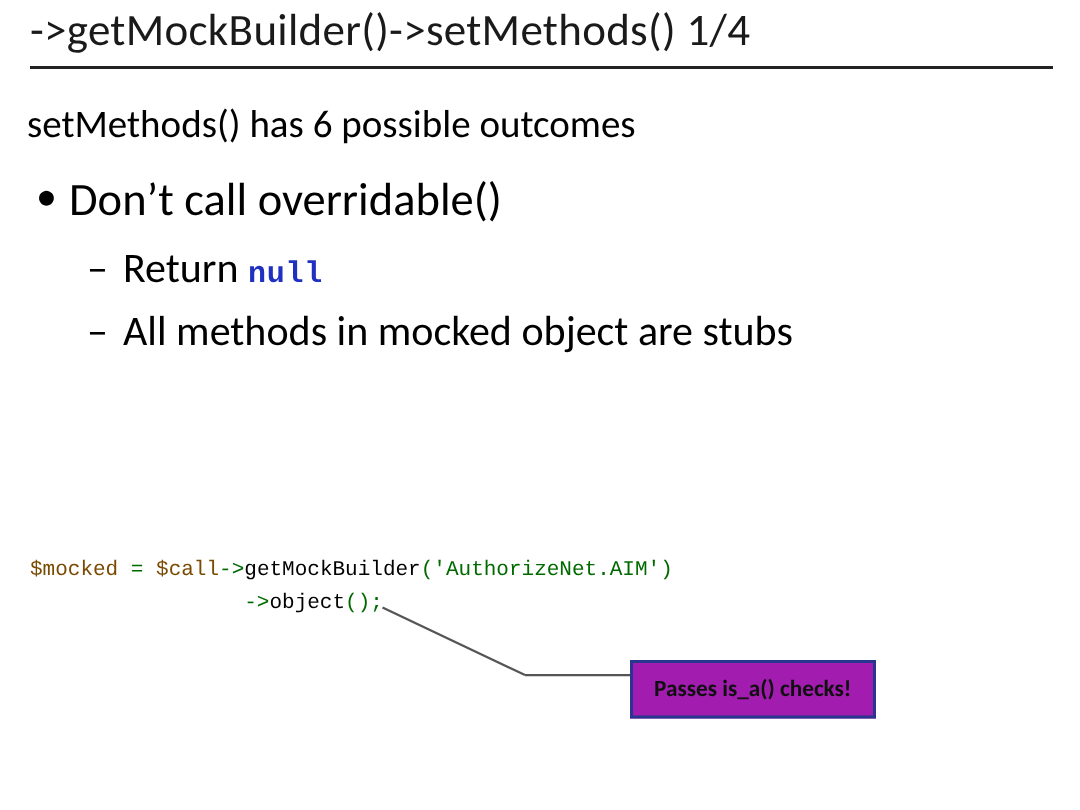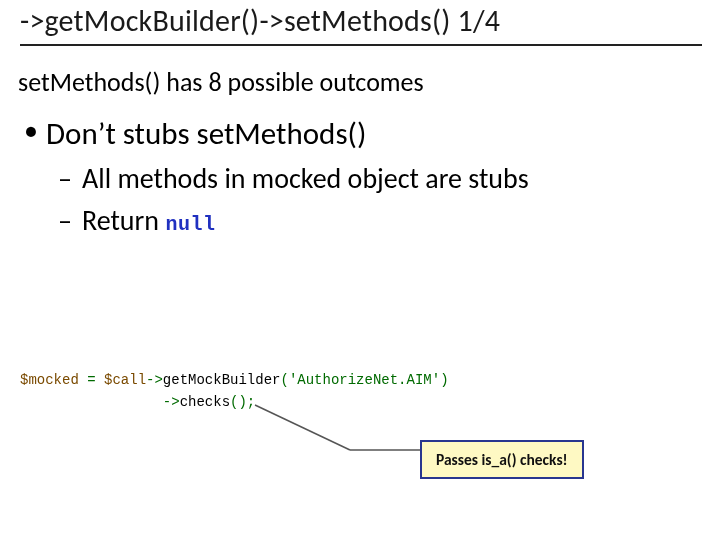--- a/index.html
+++ b/index.html
@@ -87,53 +87,53 @@
   .tok-var { color: #7a4a00; }
   .tok-op  { color: #006a00; }
   .tok-call{ color: #000000; }
   .tok-str { color: #006a00; }
   .tok-pun { color: #006a00; }
   .callout {
     position: absolute;
     left: 420px;
     top: 440px;
     border: 2px solid #28368f;
-    background: #fef9c3;
+    background: #a21caf;
     padding: 8px 14px;
     font-size: 15.5px;
     font-weight: bold;
     color: #101010;
   }
   .connector {
     position: absolute;
     left: 250px;
     top: 400px;
     pointer-events: none;
   }
 </style>
 </head>
 <body>
 
 <div class="slide">
 
   <div class="title">-&gt;getMockBuilder()-&gt;setMethods() 1/4</div>
 
   <div class="body">
-    <div class="intro">setMethods() has 8 possible outcomes</div>
+    <div class="intro">setMethods() has 6 possible outcomes</div>
 
-    <div class="l1">Don’t stubs setMethods()</div>
+    <div class="l1">Don’t call overridable()</div>
 
-    <div class="l2">All methods in mocked object are stubs</div>
     <div class="l2">
       <span>Return </span><span class="code-null">null</span>
     </div>
+    <div class="l2">All methods in mocked object are stubs</div>
   </div>
 
   <div class="codeblock"><span class="tok-var">$mocked</span><span class="tok-op"> = </span><span class="tok-var">$call</span><span class="tok-op">-&gt;</span><span class="tok-call">getMockBuilder</span><span class="tok-pun">(</span><span class="tok-str">'AuthorizeNet.AIM'</span><span class="tok-pun">)</span>
-<span>                 </span><span class="tok-op">-&gt;</span><span class="tok-call">checks</span><span class="tok-pun">();</span></div>
+<span>                 </span><span class="tok-op">-&gt;</span><span class="tok-call">object</span><span class="tok-pun">();</span></div>
 
   <svg class="connector" width="190" height="70">
     <line x1="5" y1="5" x2="100" y2="50" stroke="#555" stroke-width="1.5"></line>
     <line x1="100" y1="50" x2="180" y2="50" stroke="#555" stroke-width="1.5"></line>
   </svg>
 
   <div class="callout">Passes is_a() checks!</div>
 
 </div>
 

